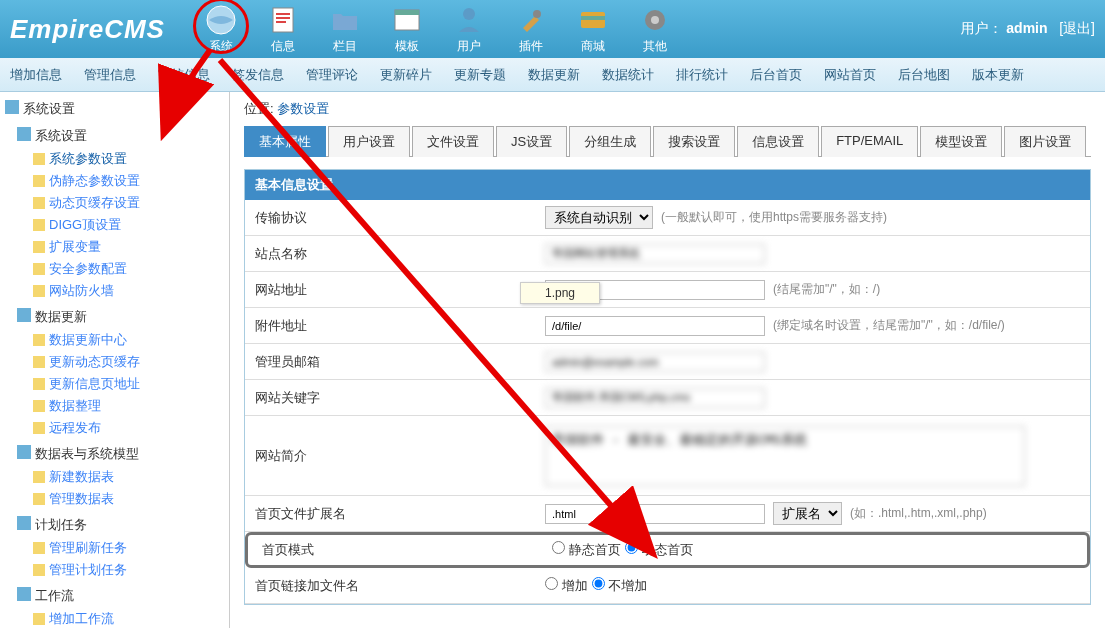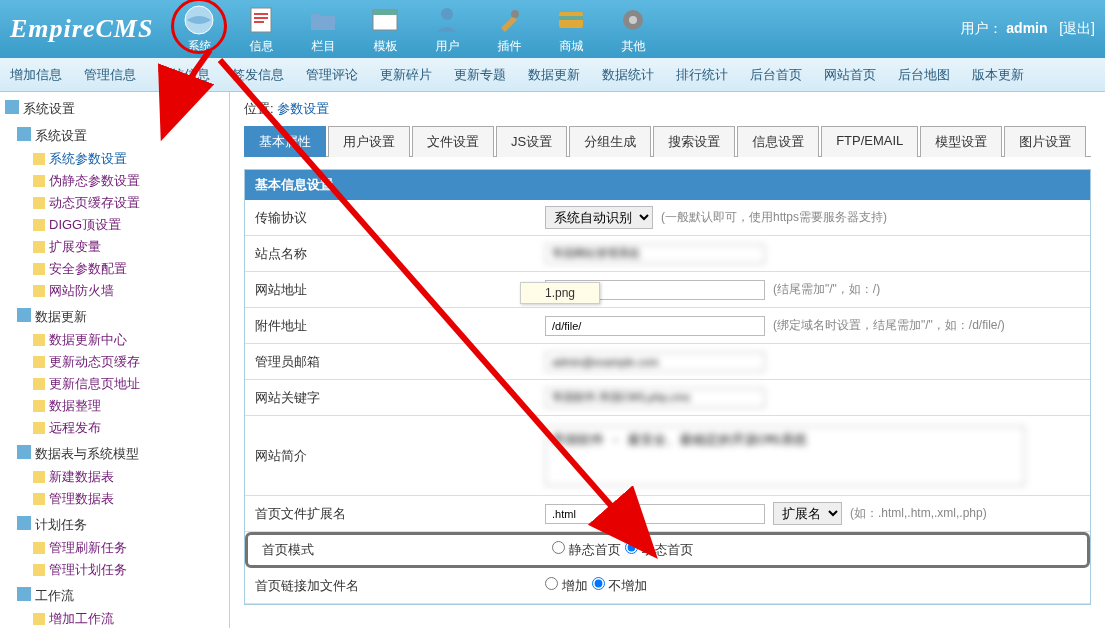--- a/index.html
+++ b/index.html
@@ -1,39 +1,39 @@
 <!DOCTYPE html>
 <html><head>
   <meta charset="utf-8">
   <style>
     * { margin: 0; padding: 0; box-sizing: border-box; }
     body { font-family: Arial, "Microsoft YaHei", sans-serif; font-size: 13px; color: #333; background: #fff; width: 1105px; height: 628px; overflow: hidden; }
     
     .header { background: linear-gradient(to bottom, #5db9e0, #3a9cc9); height: 58px; display: flex; align-items: center; padding: 0 10px; }
-    .logo { font-size: 26px; font-style: italic; color: #fff; font-weight: bold; margin-right: 20px; letter-spacing: 1px; font-family: Liberation Serif, serif; }
+    .logo { font-size: 26px; font-style: italic; color: #fff; font-weight: bold; margin-right: 30px; letter-spacing: 1px; }
     .top-nav { display: flex; gap: 30px; margin-left: 10px; }
     .top-nav-item { display: flex; flex-direction: column; align-items: center; cursor: pointer; color: #fff; }
     .top-nav-item .icon { width: 32px; height: 32px; margin-bottom: 2px; display: flex; align-items: center; justify-content: center; }
     .top-nav-item .label { font-size: 12px; }
     .top-nav-item.active { position: relative; }
     .red-circle { position: absolute; border: 3px solid #e60000; border-radius: 50%; width: 56px; height: 56px; top: -6px; left: -12px; pointer-events: none; }
     .user-info { margin-left: auto; color: #fff; font-size: 14px; }
     .user-info a { color: #fff; text-decoration: none; }
     
     .sub-nav { background: linear-gradient(to bottom, #e8f4fb, #d4ebf7); height: 34px; display: flex; align-items: center; padding: 0 10px; gap: 22px; border-bottom: 1px solid #a8cce0; }
     .sub-nav-item { color: #2a5c7d; cursor: pointer; font-size: 13px; }
     
     .main { display: flex; height: calc(100% - 92px); }
     .sidebar { width: 230px; border-right: 1px solid #ccc; overflow-y: auto; padding: 5px; background: #fff; }
     .tree-section { margin-bottom: 3px; }
     .tree-section-title { display: flex; align-items: flex-start; padding: 3px 0; font-size: 13px; color: #333; cursor: pointer; }
     .tree-section-title .tree-icon { width: 14px; height: 14px; margin-right: 4px; background: #6ab0d8; display: inline-block; }
     .tree-section-title.nested { margin-left: 12px; }
     .tree-items { margin-left: 28px; }
-    .tree-item { display: flex; align-items: center; padding: 2px 0; font-size: 13px; color: #701a75; cursor: pointer; }
+    .tree-item { display: flex; align-items: center; padding: 2px 0; font-size: 13px; color: #3b82f6; cursor: pointer; }
     .tree-item::before { content: ""; width: 12px; height: 12px; margin-right: 4px; background: #f5d76e; display: inline-block; }
     .tree-item.active { color: #1560a8; }
     
     .content { flex: 1; padding: 8px 14px; overflow: hidden; }
     .breadcrumb { font-size: 13px; color: #333; margin-bottom: 8px; }
     .breadcrumb a { color: #1560a8; text-decoration: none; }
     .tabs { display: flex; border-bottom: 1px solid #aaa; margin-bottom: 12px; }
     .tab { padding: 6px 14px; font-size: 13px; border: 1px solid #aaa; border-bottom: none; margin-right: 2px; background: #f5f5f5; cursor: pointer; margin-bottom: -1px; }
     .tab.active { background: #3f8cc7; color: #fff; border-color: #3f8cc7; }
     

